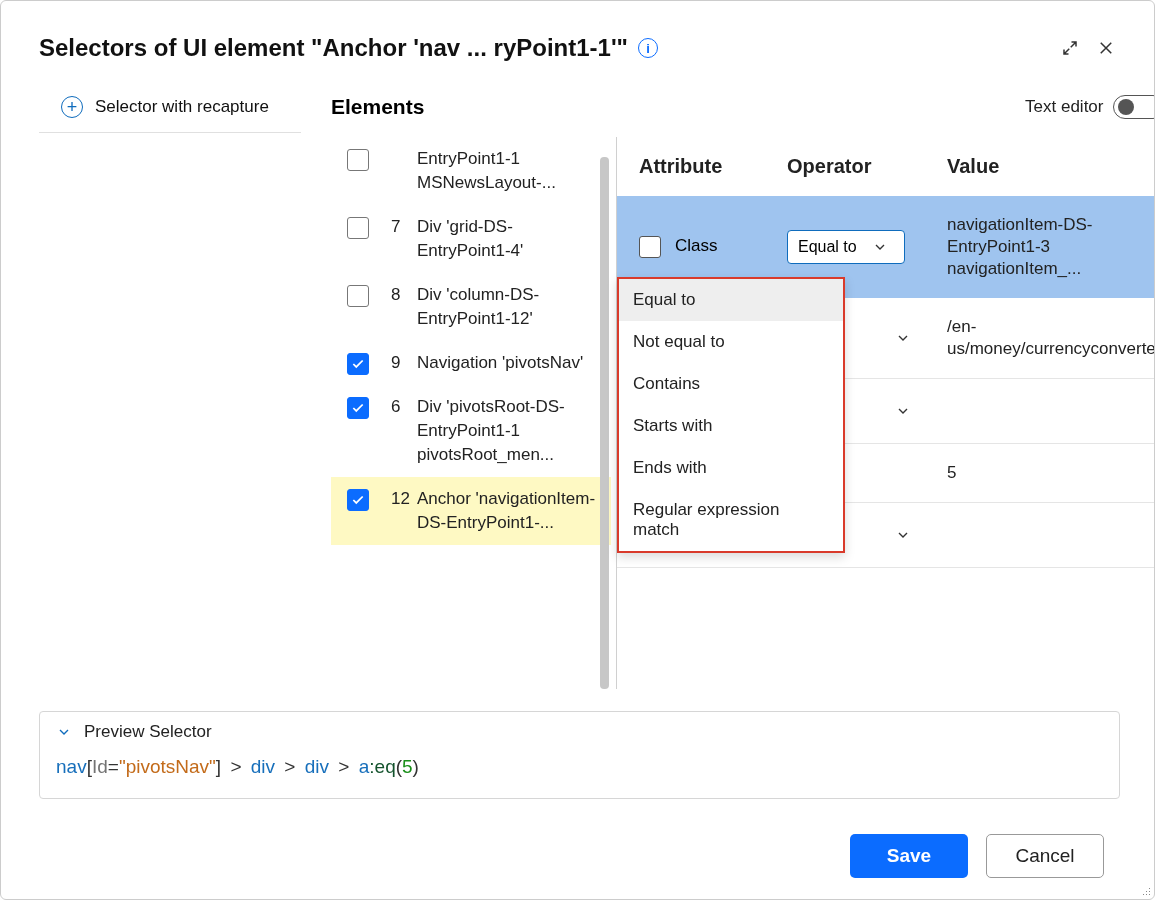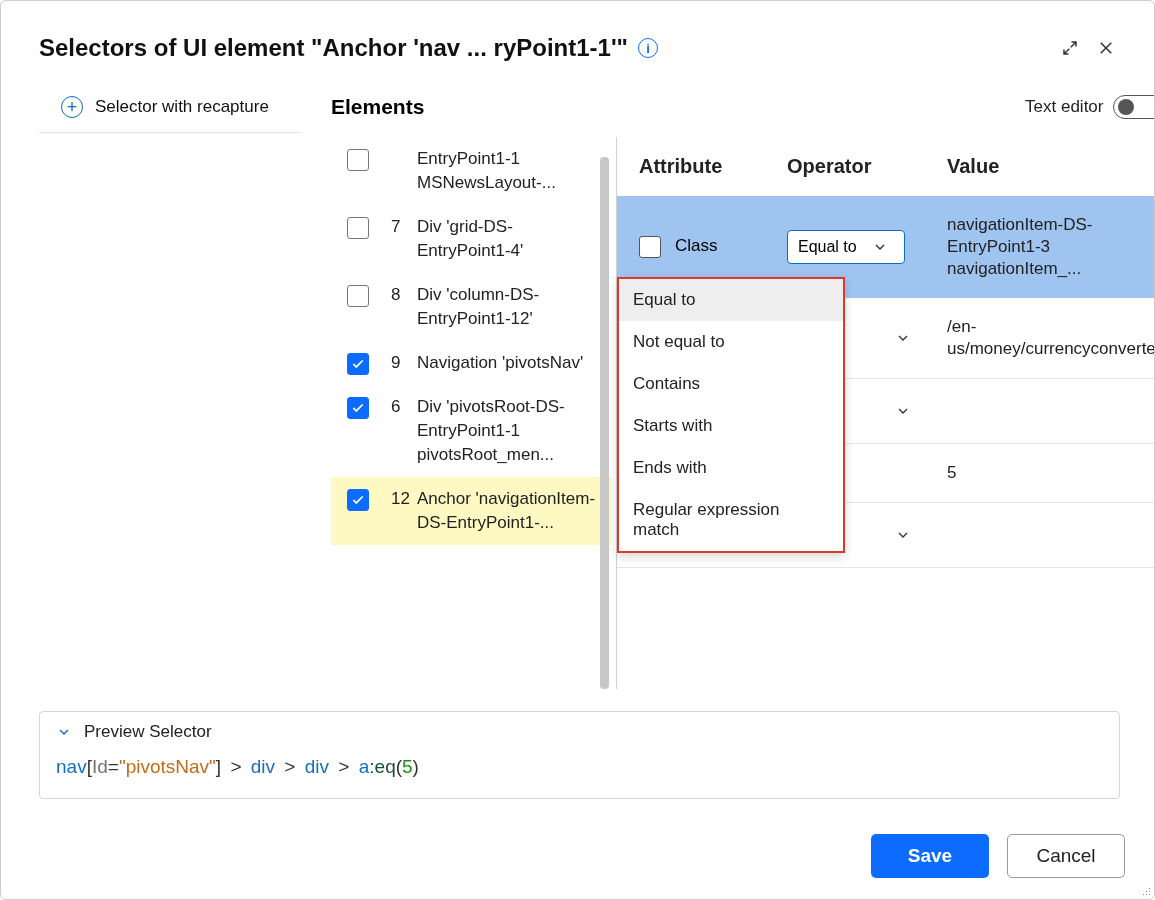--- a/index.html
+++ b/index.html
@@ -126,21 +126,21 @@
   .tok-br  { color: #333; }
   .tok-attr{ color: #737373; }
   .tok-eq  { color: #333; }
   .tok-str { color: #c36b1a; }
   .tok-gt  { color: #333; padding: 0 4px; }
   .tok-ps  { color: #14532d; }
   .tok-num { color: #1a8f1a; }
 
   .footer {
     position: absolute; left: 0; right: 0; bottom: 0; height: 86px;
-    display: flex; align-items: center; justify-content: flex-end; padding-right: 29px; gap: 18px;
+    display: flex; align-items: center; justify-content: flex-end; padding-right: 50px; gap: 18px;
   }
   .btn {
     min-width: 118px; height: 44px; border-radius: 5px; font-size: 19px; display: flex; align-items: center; justify-content: center; cursor: pointer;
   }
   .btn-primary { background: #0b6cff; color: #fff; font-weight: 600; }
   .btn-secondary { background: #fff; border: 1px solid #999; color: #222; }
   .resize-grip {
     position: absolute; right: 2px; bottom: 2px; width: 16px; height: 16px; color: #888;
   }
 </style>

